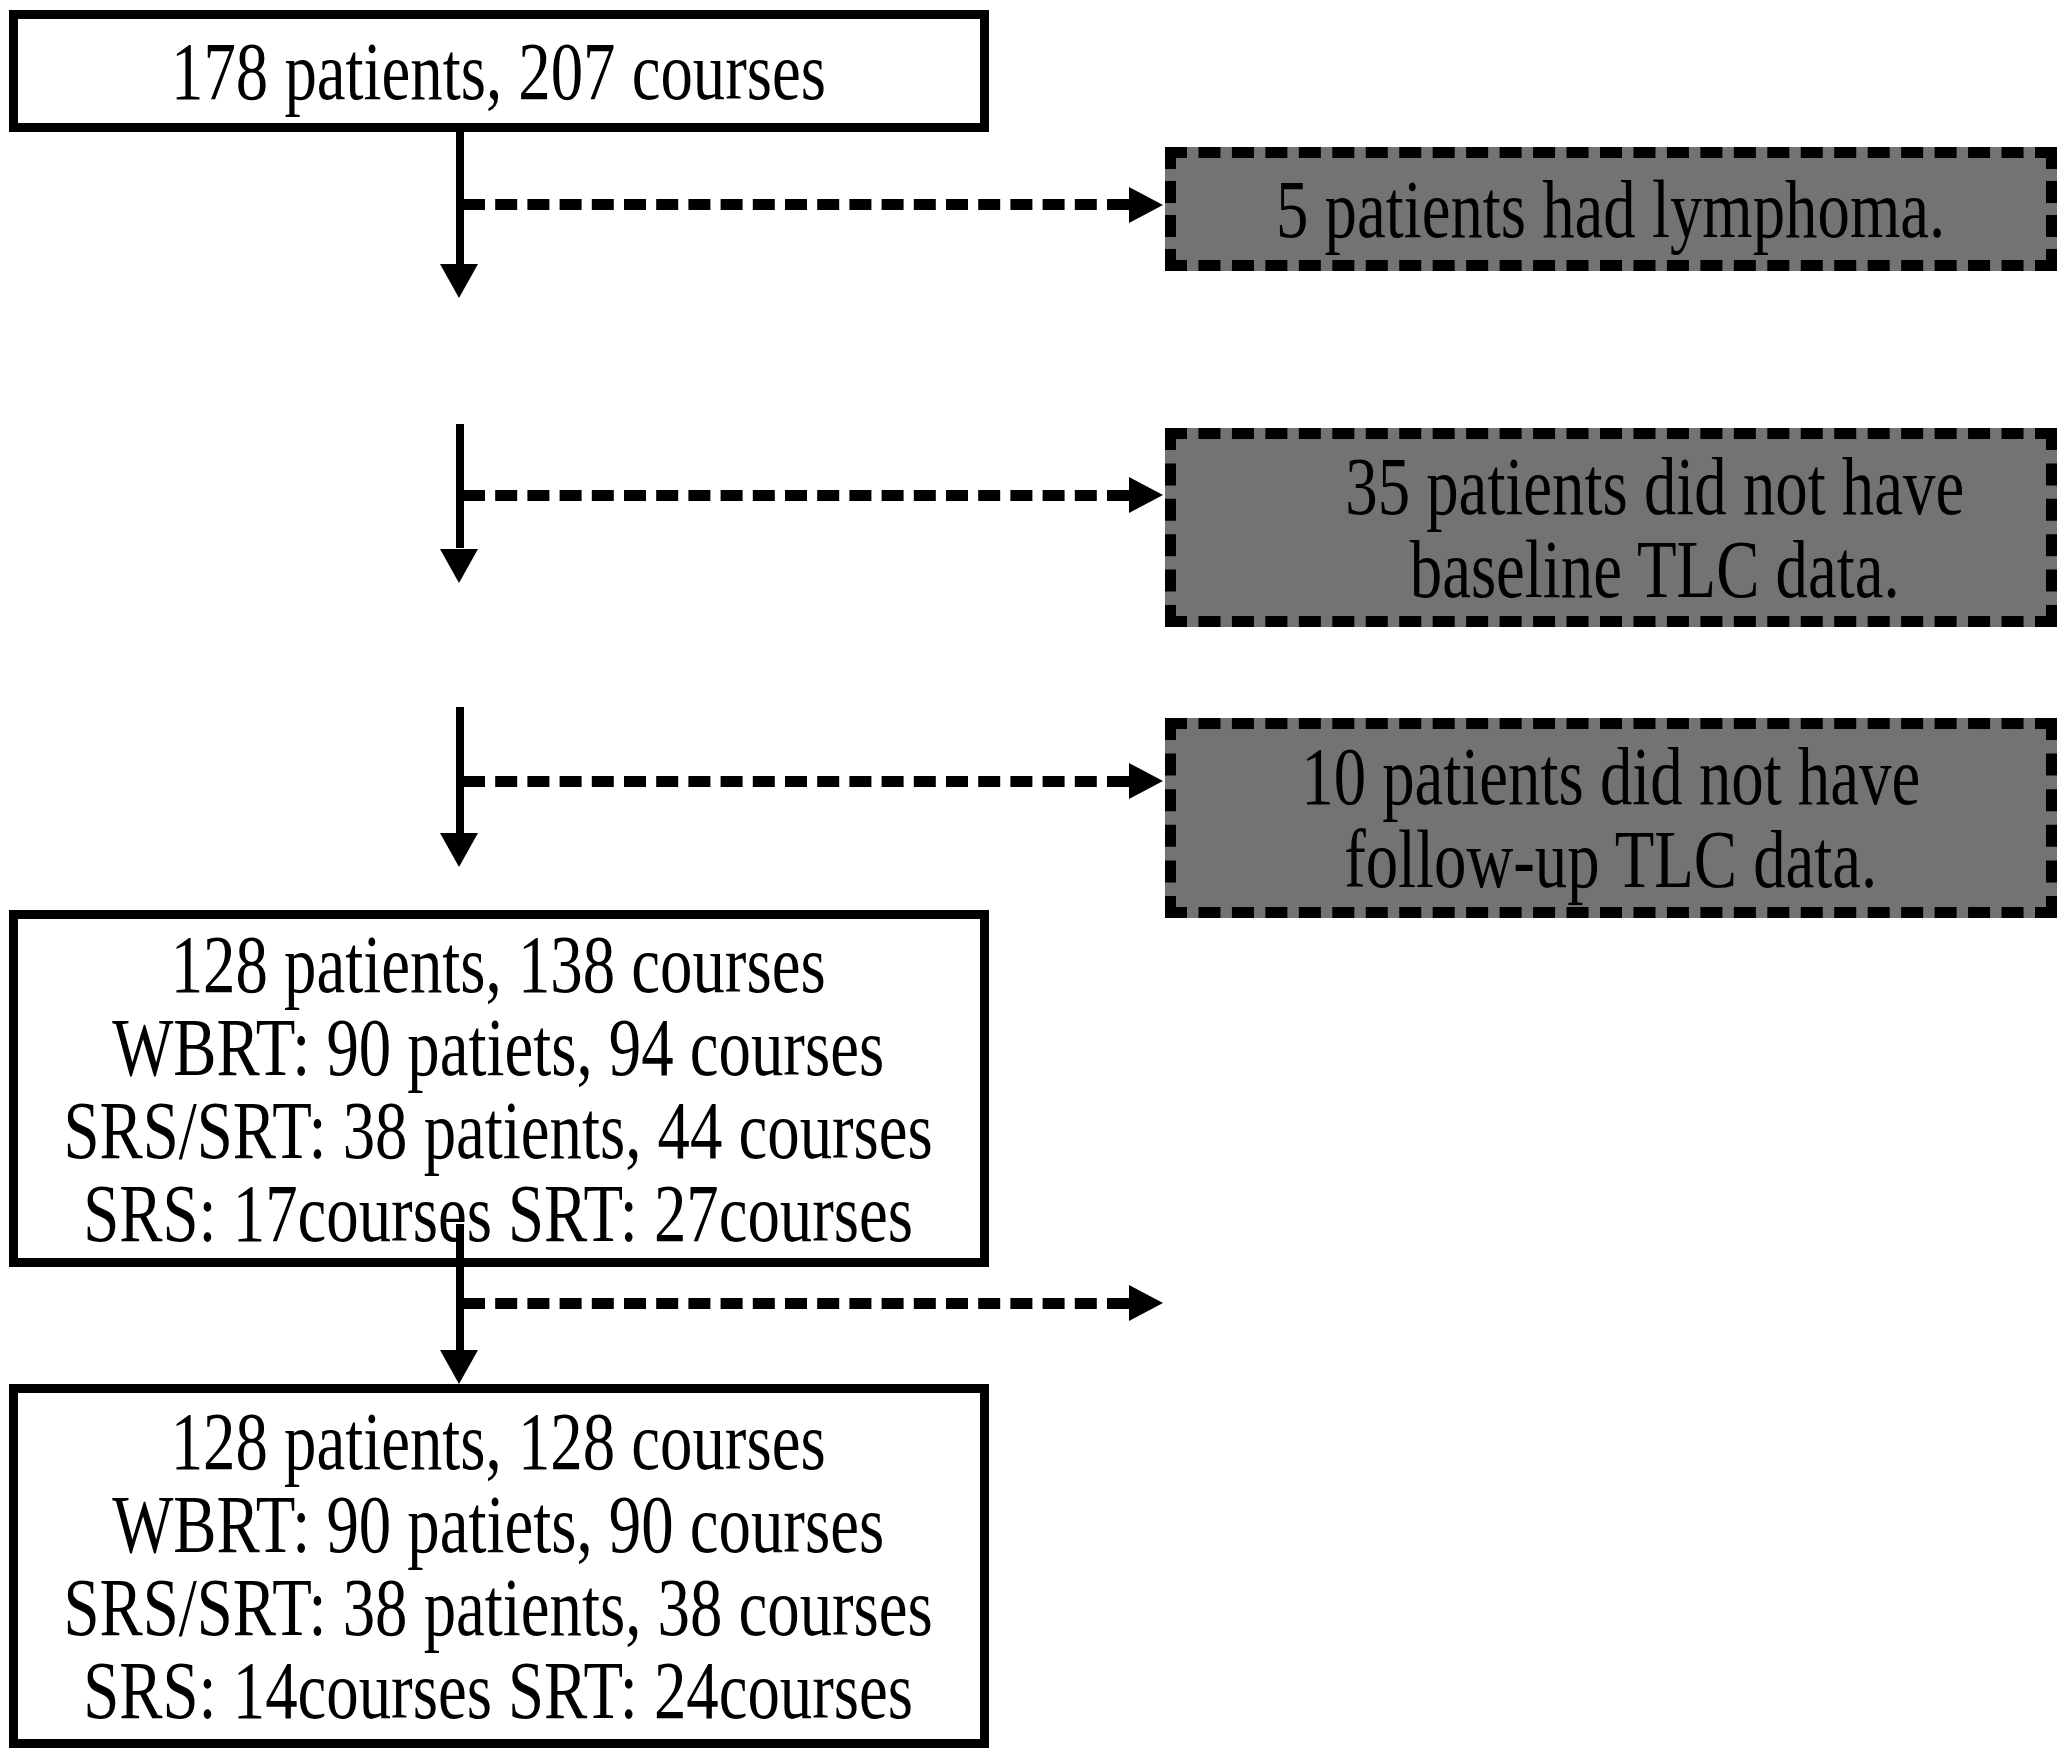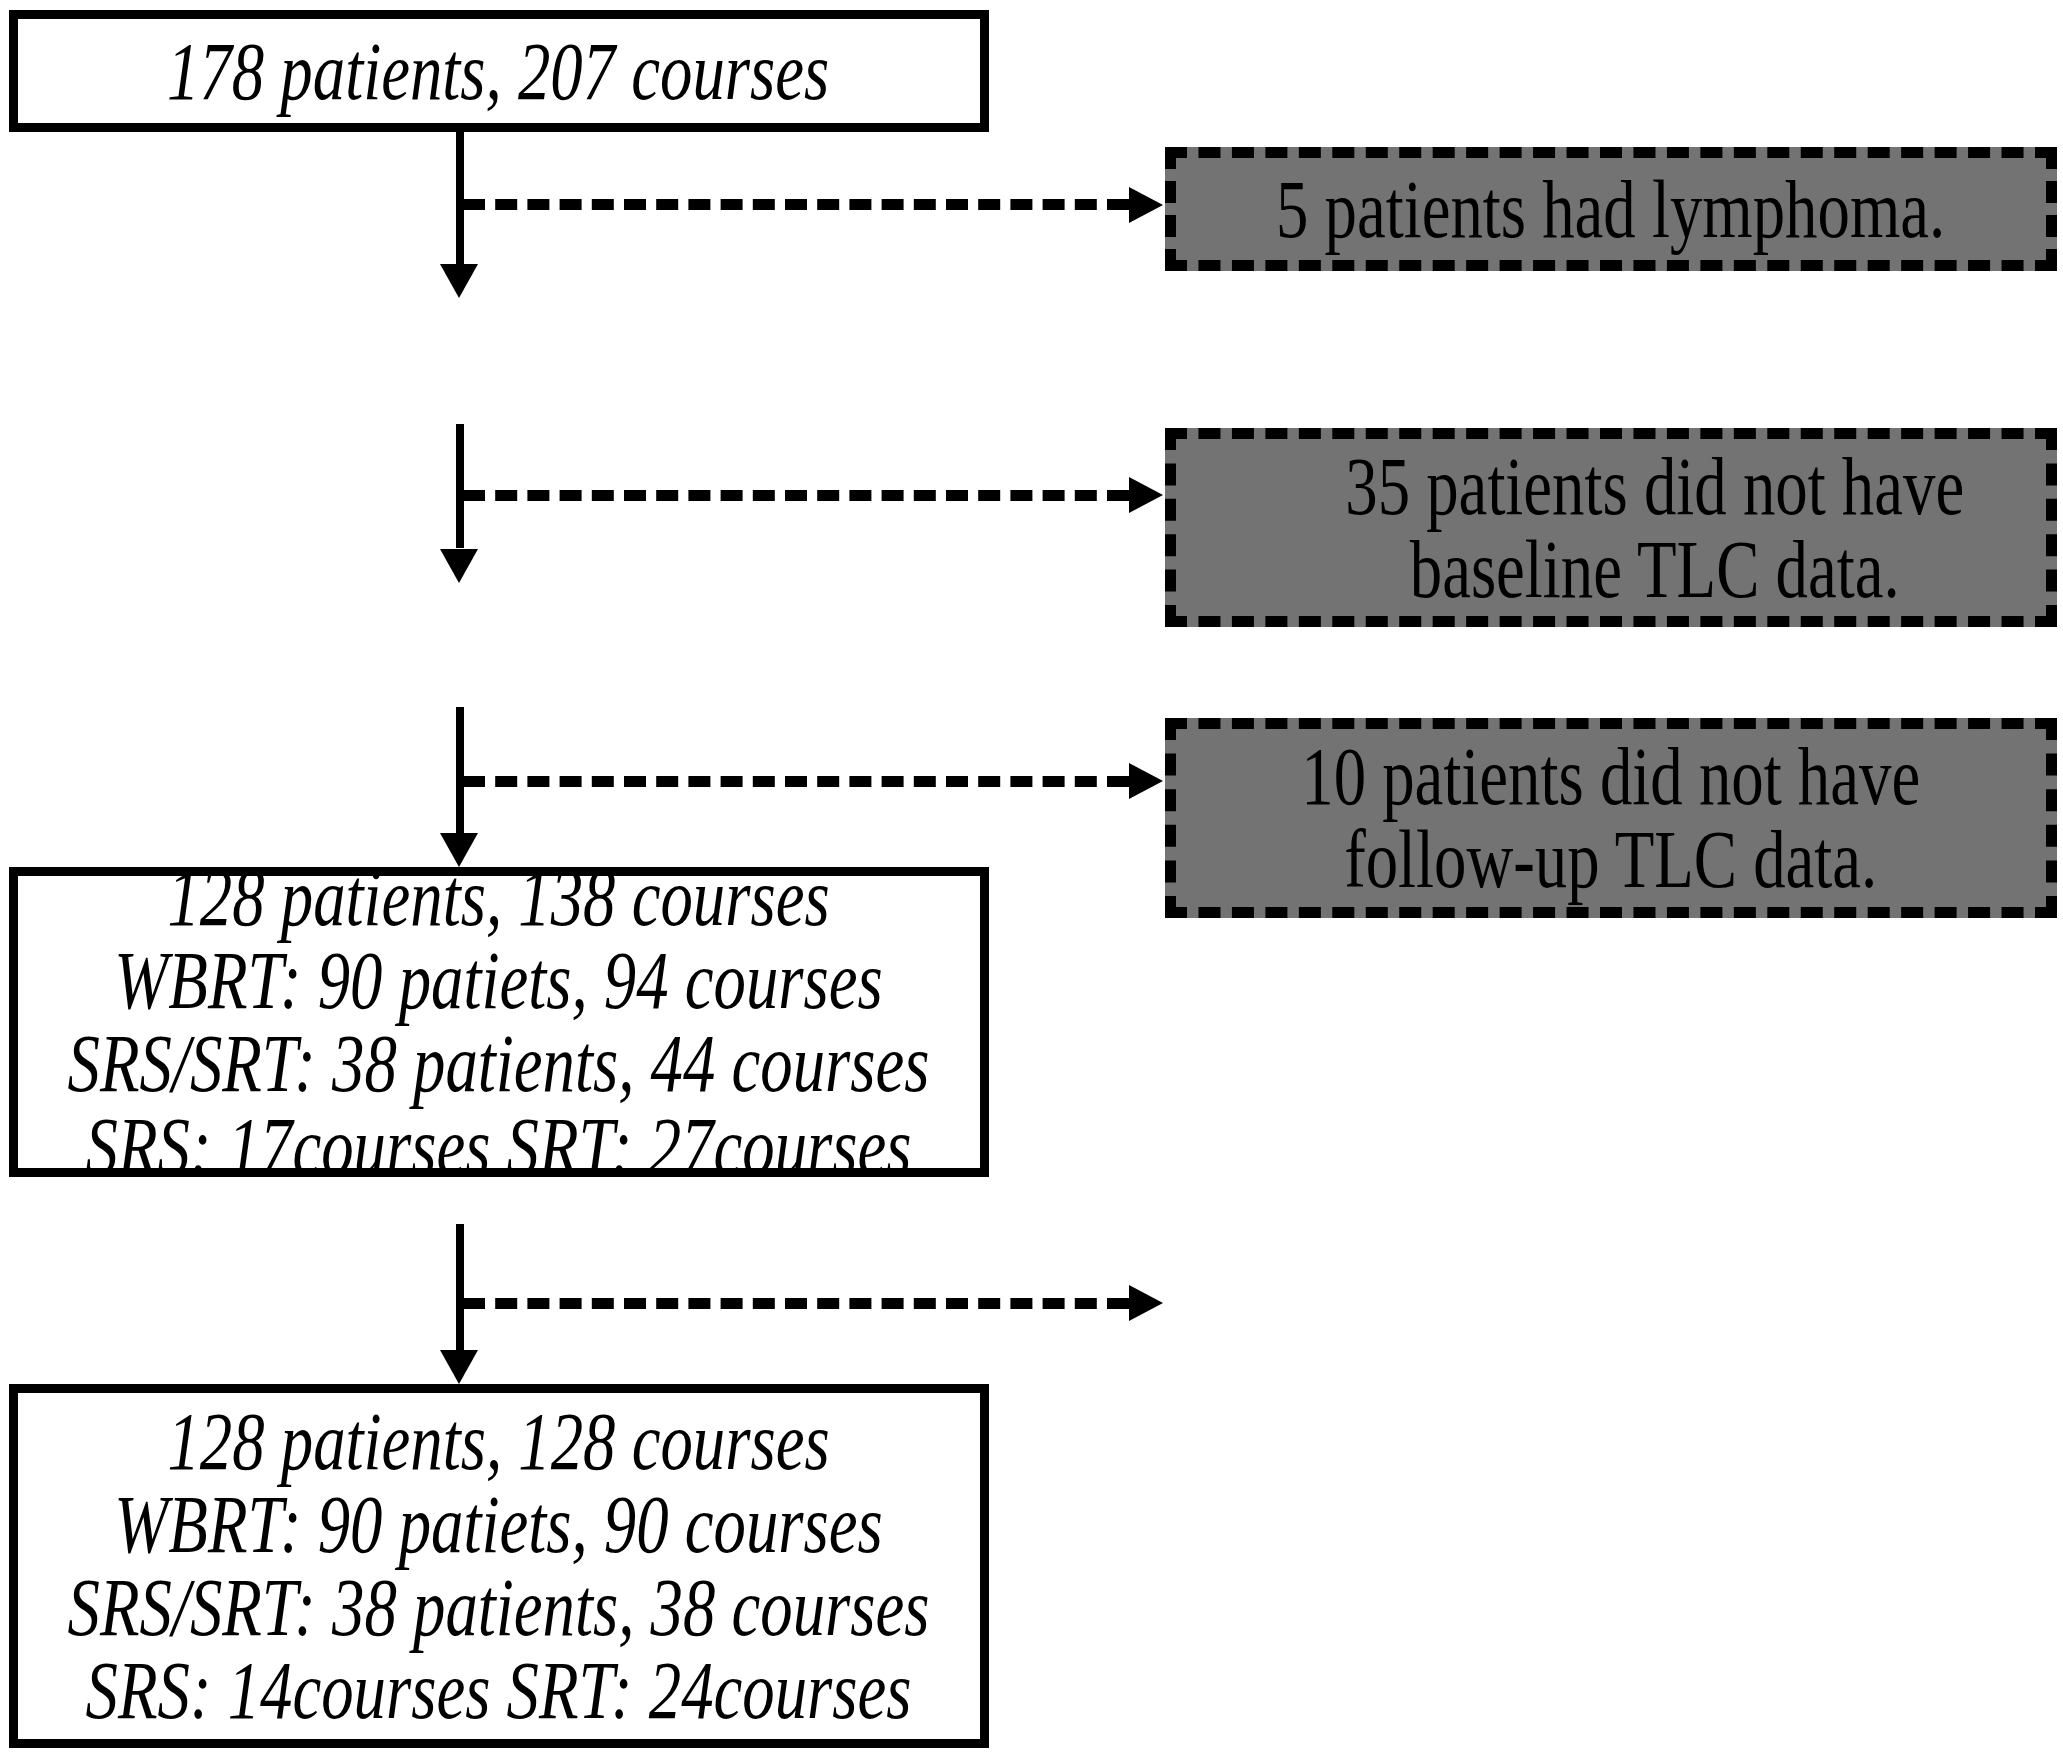--- a/index.html
+++ b/index.html
@@ -18,21 +18,20 @@
     position: absolute;
     left: 8.5px;
     width: 980px;
     box-sizing: border-box;
     border: 9.4px solid #000000;
     background: #ffffff;
     display: flex;
     flex-direction: column;
     justify-content: center;
     align-items: center;
-    font-style: italic;
   }
   .excl-box {
     position: absolute;
     left: 1165px;
     width: 892px;
     box-sizing: border-box;
     border: 11px dashed #000000;
     background: #737373;
     display: flex;
     flex-direction: column;
@@ -87,21 +86,21 @@
 <div id="diagram">
 
   <div class="flow-box" style="top:10.2px; height:122px;">
     <div class="box-text">
       <div class="tline">178 patients, 207 courses</div>
     </div>
   </div>
 
 
 
-  <div class="flow-box" style="top:867px; height:310px;">
+  <div class="flow-box" style="top:910px; height:357px;">
     <div class="box-text">
       <div class="tline">128 patients, 138 courses</div>
       <div class="tline">WBRT: 90 patiets, 94 courses</div>
       <div class="tline">SRS/SRT: 38 patients, 44 courses</div>
       <div class="tline">SRS: 17courses SRT: 27courses</div>
     </div>
   </div>
 
   <div class="flow-box" style="top:1384px; height:364px;">
     <div class="box-text">

